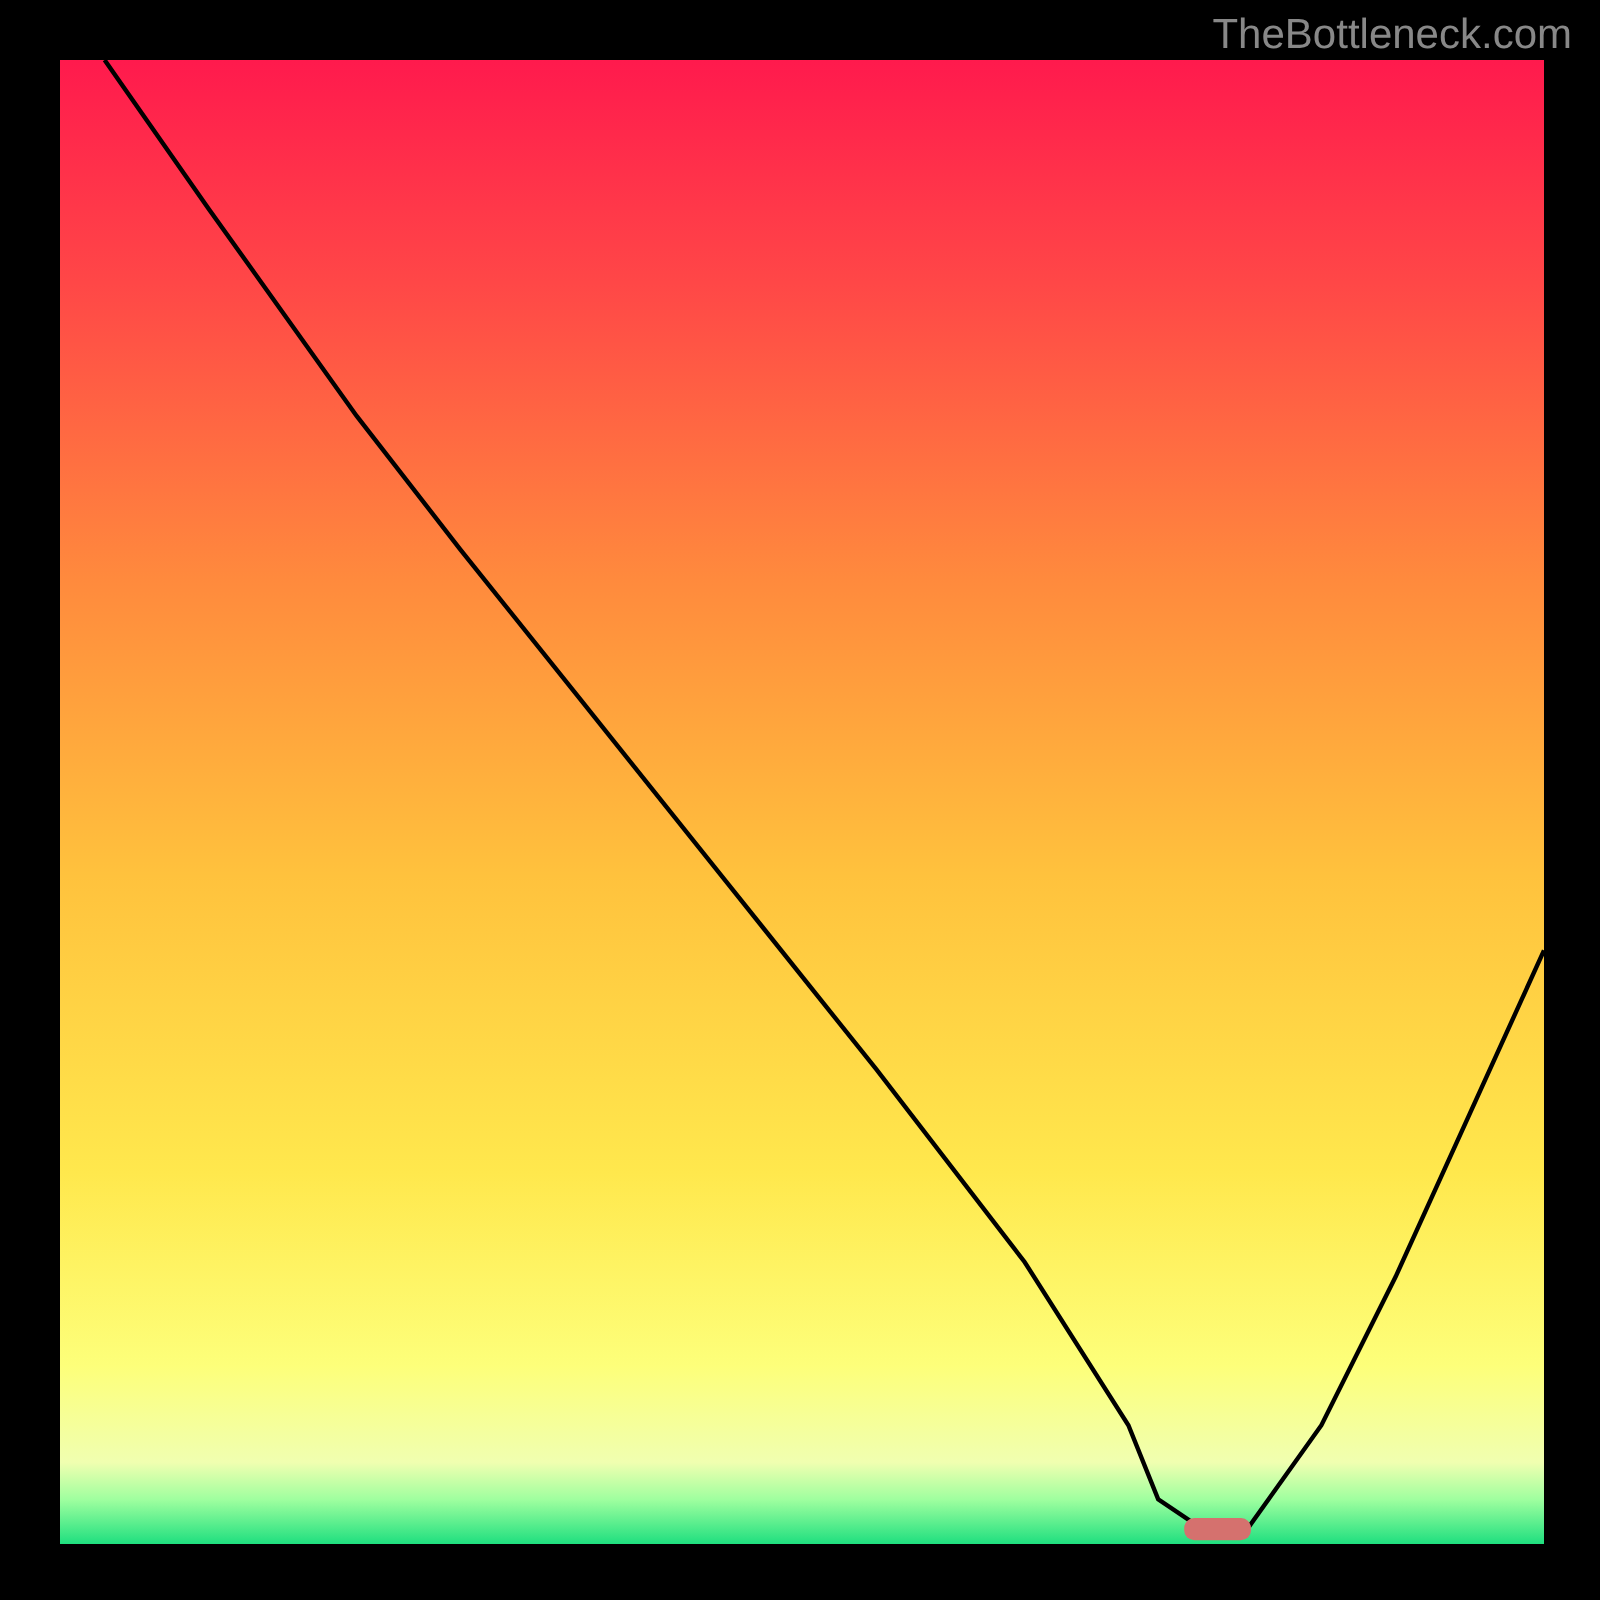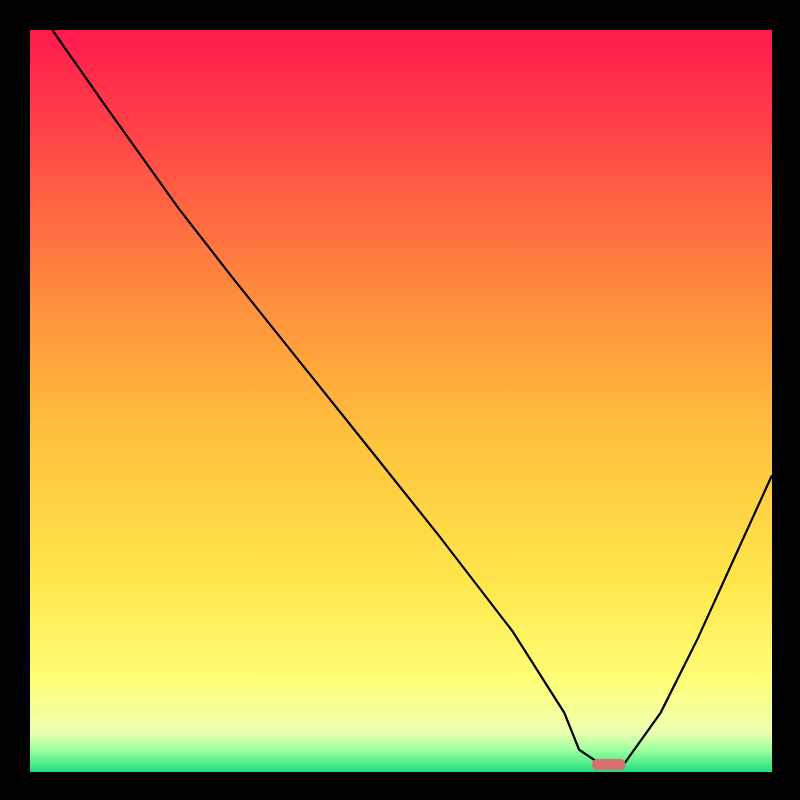--- a/index.html
+++ b/index.html
@@ -25,20 +25,21 @@
     z-index: 10;
   }
   svg {
     display: block;
   }
 </style>
 </head>
 <body>
 
 <div class="chart-container">
+  <div class="watermark">TheBottleneck.com</div>
   <svg id="chart-svg" width="800" height="800">
     <defs>
       <linearGradient id="bgGrad" x1="0" y1="0" x2="0" y2="1">
           <stop offset="0%" stop-color="#ff1a4d"></stop>
           <stop offset="15%" stop-color="#ff4747"></stop>
           <stop offset="35%" stop-color="#ff8a3d"></stop>
           <stop offset="55.00000000000001%" stop-color="#ffc23d"></stop>
           <stop offset="75%" stop-color="#ffe84d"></stop>
           <stop offset="88%" stop-color="#fdff7a"></stop>
           <stop offset="94.5%" stop-color="#f0ffb0"></stop>

